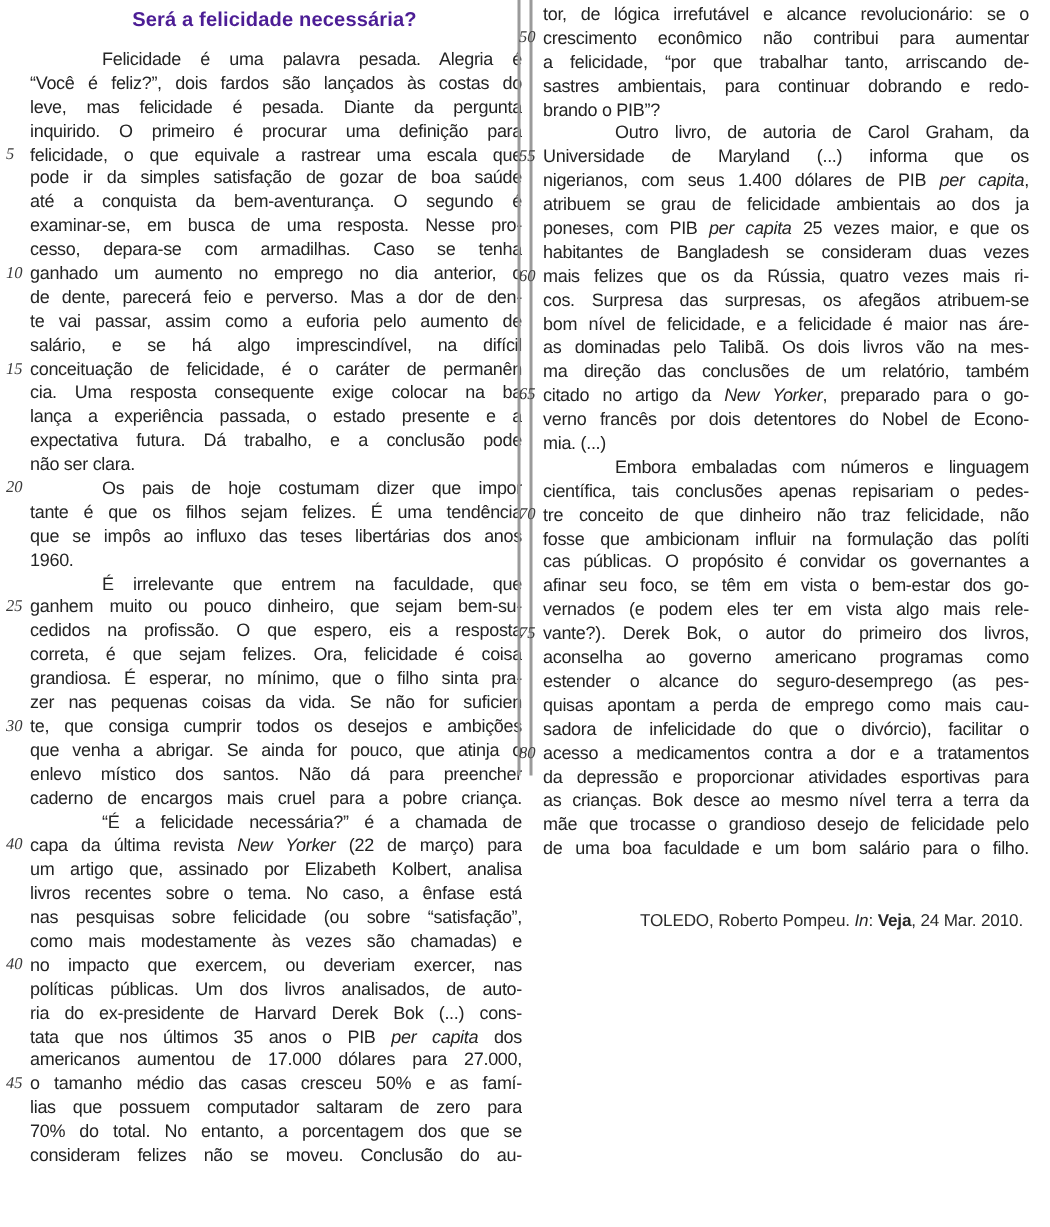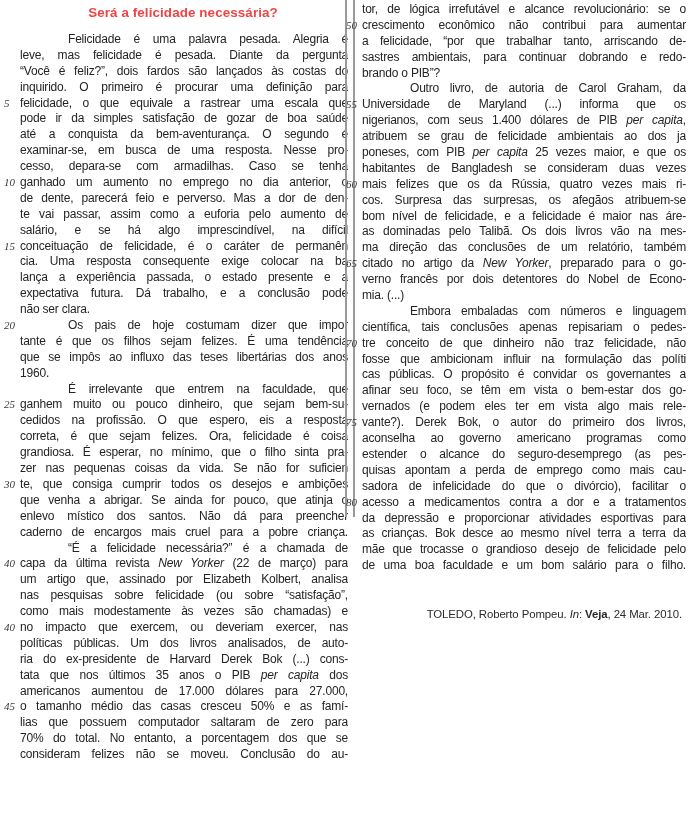--- a/index.html
+++ b/index.html
@@ -6,21 +6,21 @@
   .page{
     position:relative;width:700px;height:818px;background:#ffffff;
     font-family:"Liberation Sans",sans-serif;font-size:12px;color:#222222;
     overflow:hidden;
   }
   .col{position:absolute;top:0;}
   #col-left{left:0;width:348px;}
   #col-right{left:344px;top:2px;width:342px;}
   .title{
     margin:5px 0 12px 22px;width:322px;text-align:center;
-    font-weight:bold;font-size:13.4px;color:#ef4444;letter-spacing:0.1px;
+    font-weight:bold;font-size:13.4px;color:#4c1d95;letter-spacing:0.1px;
   }
   .line{display:flex;height:15.9px;line-height:15.9px;overflow:hidden;}
   .ln{
     flex:0 0 20px;box-sizing:border-box;padding-left:4px;
     font-family:"Liberation Serif",serif;font-style:italic;
     font-size:11px;color:#3a3a3a;
   }
   #col-right .ln{flex-basis:18px;padding-left:2px;}
   .lt{
     flex:1;text-align:justify;text-align-last:justify;
@@ -45,25 +45,25 @@
 
   <div class="col" id="col-left">
     <div class="title">Será a felicidade necessária?</div>
     <div>
         <div class="line">
           <span class="ln"></span>
           <span class="lt ind">Felicidade é uma palavra pesada. Alegria é</span>
         </div>
         <div class="line">
           <span class="ln"></span>
+          <span class="lt">“Você é feliz?”, dois fardos são lançados às costas do</span>
+        </div>
+        <div class="line">
+          <span class="ln"></span>
           <span class="lt">leve, mas felicidade é pesada. Diante da pergunta</span>
-        </div>
-        <div class="line">
-          <span class="ln"></span>
-          <span class="lt">“Você é feliz?”, dois fardos são lançados às costas do</span>
         </div>
         <div class="line">
           <span class="ln"></span>
           <span class="lt">inquirido. O primeiro é procurar uma definição para</span>
         </div>
         <div class="line">
           <span class="ln">5</span>
           <span class="lt">felicidade, o que equivale a rastrear uma escala que</span>
         </div>
         <div class="line">
@@ -178,20 +178,24 @@
           <span class="ln"></span>
           <span class="lt ind">“É a felicidade necessária?” é a chamada de</span>
         </div>
         <div class="line">
           <span class="ln">40</span>
           <span class="lt">capa da última revista <i>New Yorker</i> (22 de março) para</span>
         </div>
         <div class="line">
           <span class="ln"></span>
           <span class="lt">um artigo que, assinado por Elizabeth Kolbert, analisa</span>
+        </div>
+        <div class="line">
+          <span class="ln"></span>
+          <span class="lt">livros recentes sobre o tema. No caso, a ênfase está</span>
         </div>
         <div class="line">
           <span class="ln"></span>
           <span class="lt">nas pesquisas sobre felicidade (ou sobre “satisfação”,</span>
         </div>
         <div class="line">
           <span class="ln"></span>
           <span class="lt">como mais modestamente às vezes são chamadas) e</span>
         </div>
         <div class="line">

